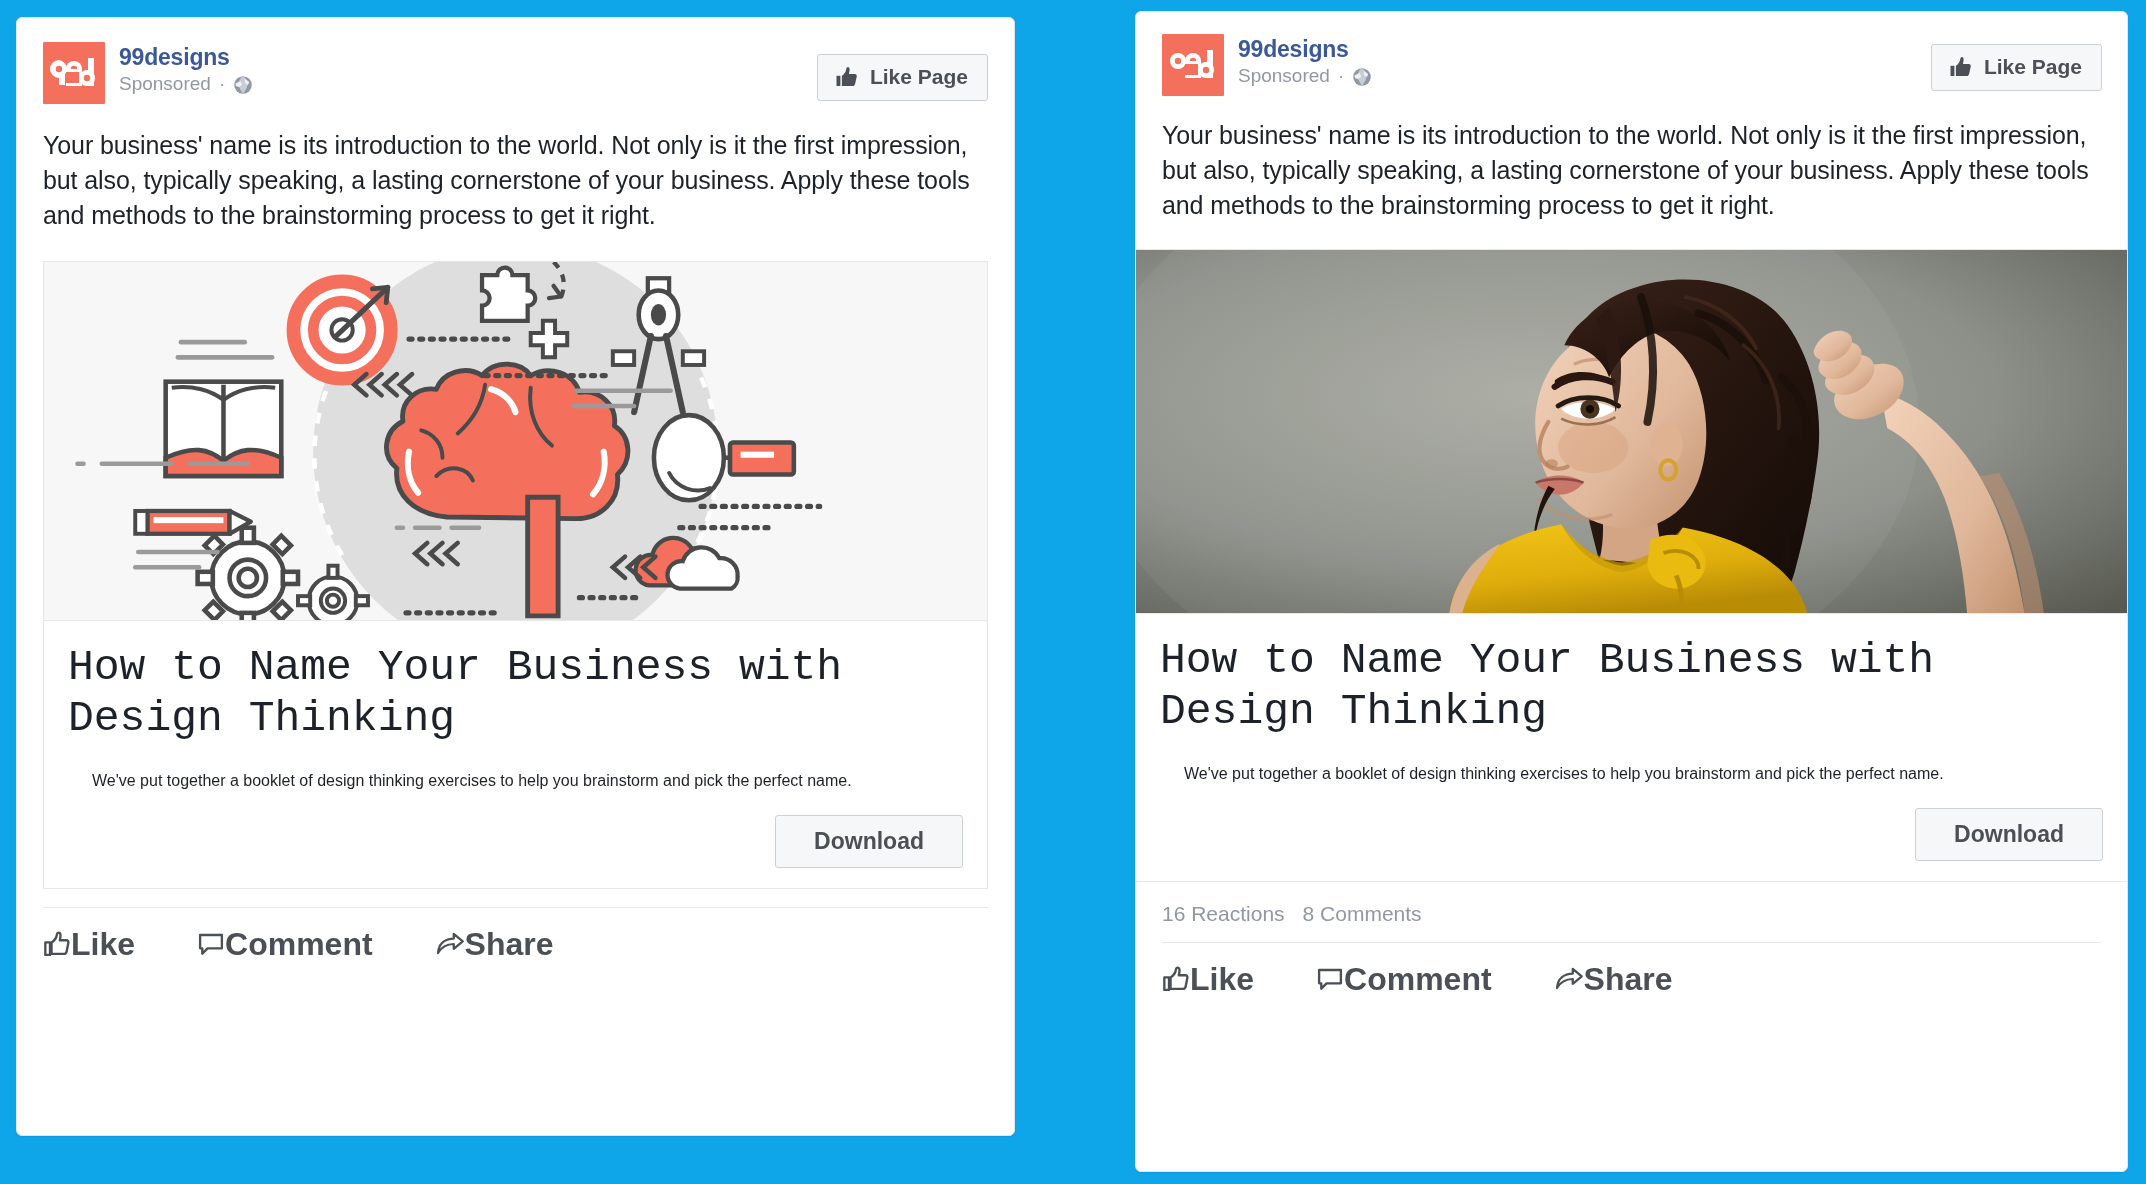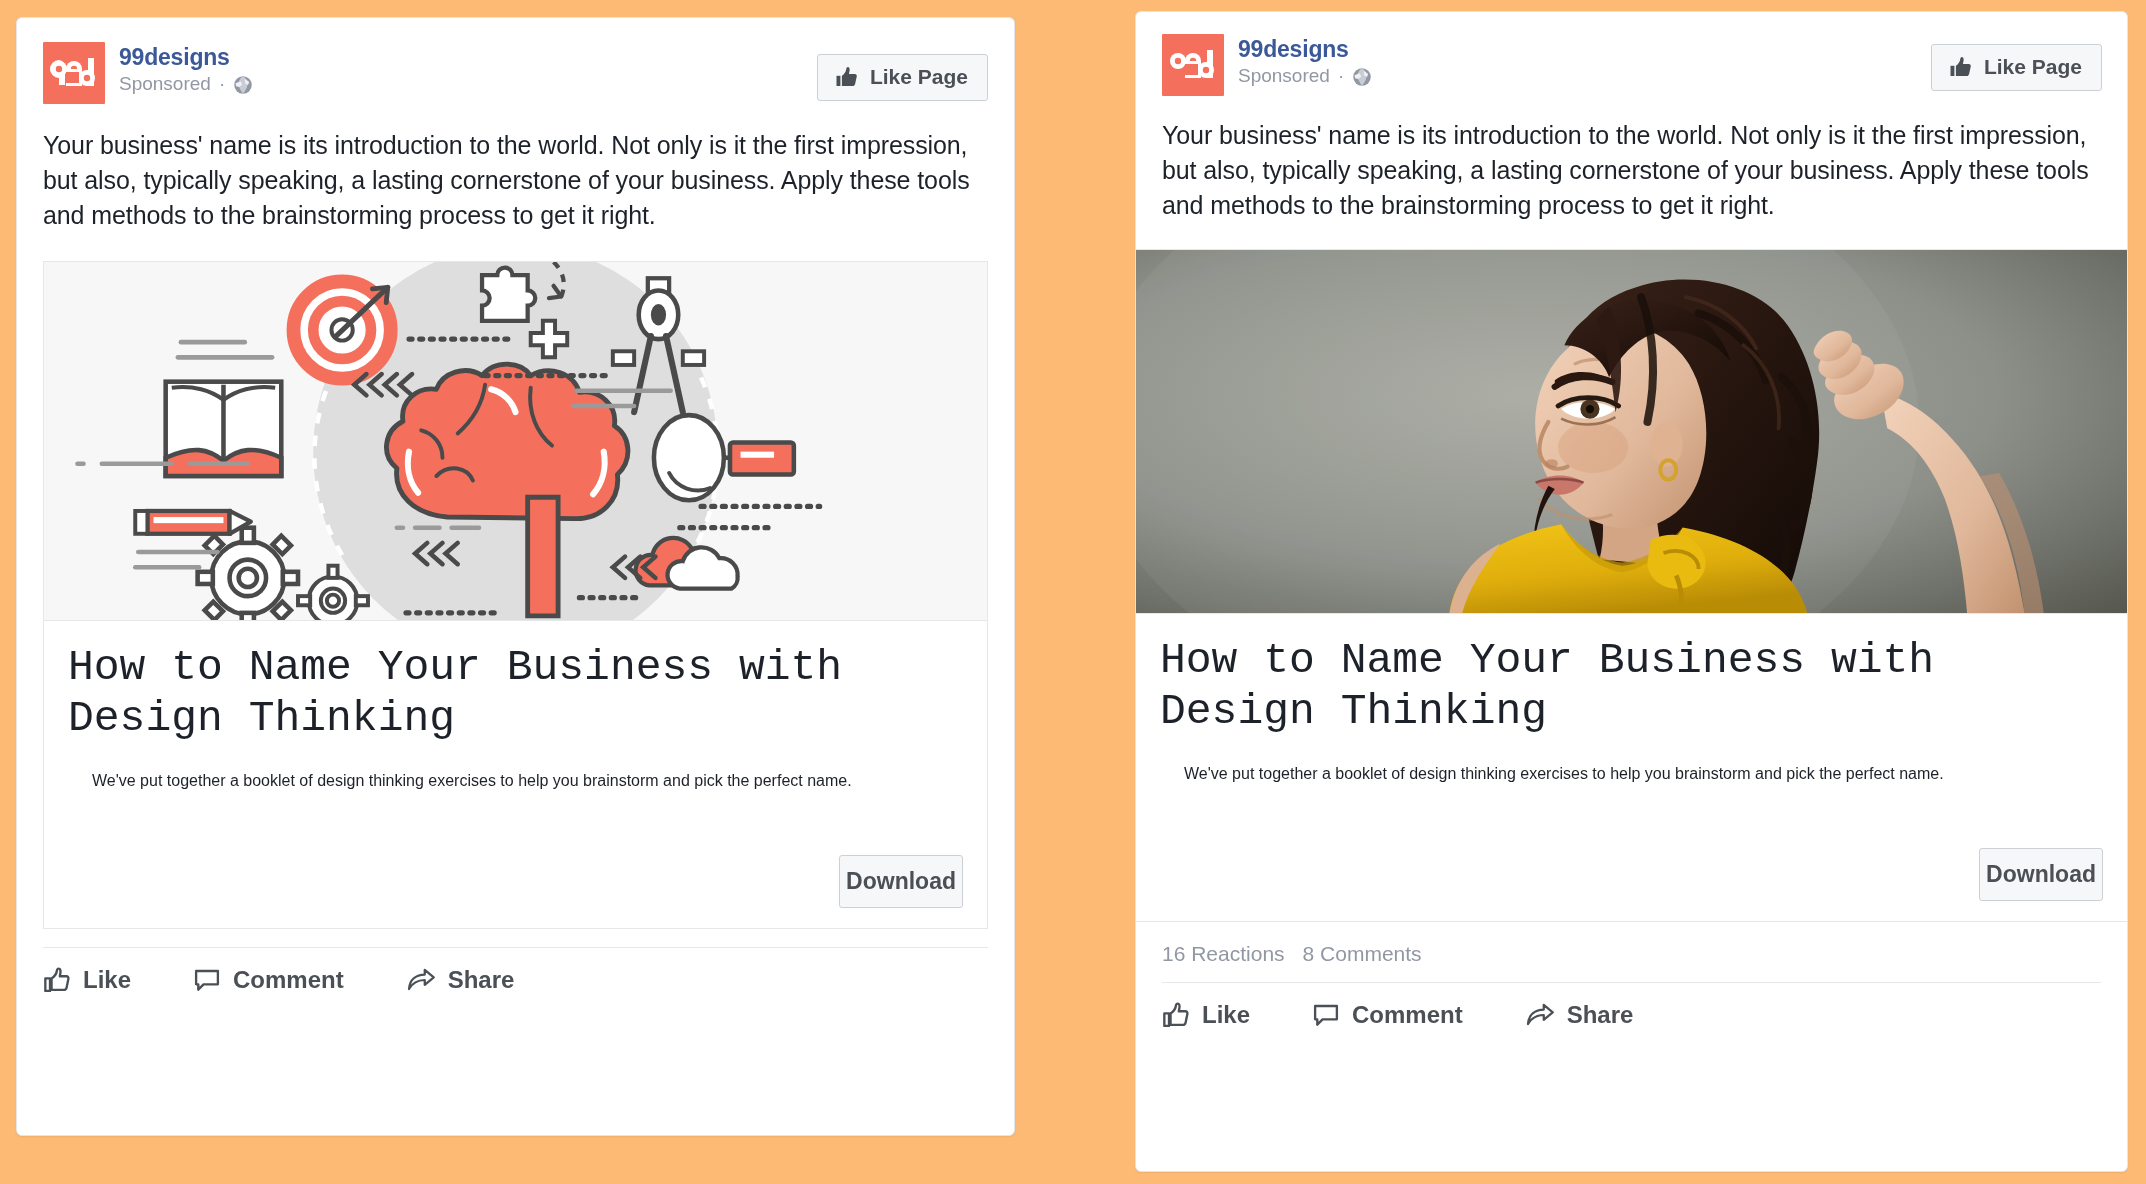--- a/index.html
+++ b/index.html
@@ -9,21 +9,21 @@
     height: 1184px;
     background: #ffffff;
     font-family: "Liberation Sans", sans-serif;
     overflow: hidden;
   }
 
   .stage {
     position: relative;
     width: 2146px;
     height: 1184px;
-    background: #fdba74;
+    background: #0ea5e9;
   }
 
   
   .fb-card {
     position: absolute;
     background: #ffffff;
     border: 1px solid #e3e5e9;
     border-radius: 6px;
     box-shadow: 0 1px 2px rgba(0,0,0,0.07);
   }
@@ -153,26 +153,25 @@
   }
   .cta-row {
     display: flex;
     justify-content: flex-end;
     margin-top: 22px;
   }
   .cta-btn {
     background: #f6f7f9;
     border: 1px solid #ccd0d5;
     border-radius: 3px;
-    padding: 12px 6px;
+    padding: 12px 38px;
     font-size: 23px;
     font-weight: bold;
     color: #4b4f56;
     cursor: pointer;
-    margin-top: 40px;
   }
 
   
   .reactions-row {
     padding: 20px 26px 0 26px;
     font-size: 21px;
     color: #9197a3;
     display: flex;
     gap: 18px;
   }
@@ -188,22 +187,21 @@
 
   .action-bar {
     display: flex;
     align-items: center;
     padding: 18px 26px 0 26px;
     gap: 0;
   }
   .action-item {
     display: inline-flex;
     align-items: center;
-    gap: 12px;
-    font-size: 24px;
+    font-size: 32px;
     font-weight: bold;
     color: #4b4f56;
     cursor: pointer;
     margin-right: 62px;
   }
   .action-item:last-child { margin-right: 0; justify-content: flex-end; }
   .action-item svg { display: block; }
 
   .icon-flex { display: inline-flex; align-items: center; }
 </style>

